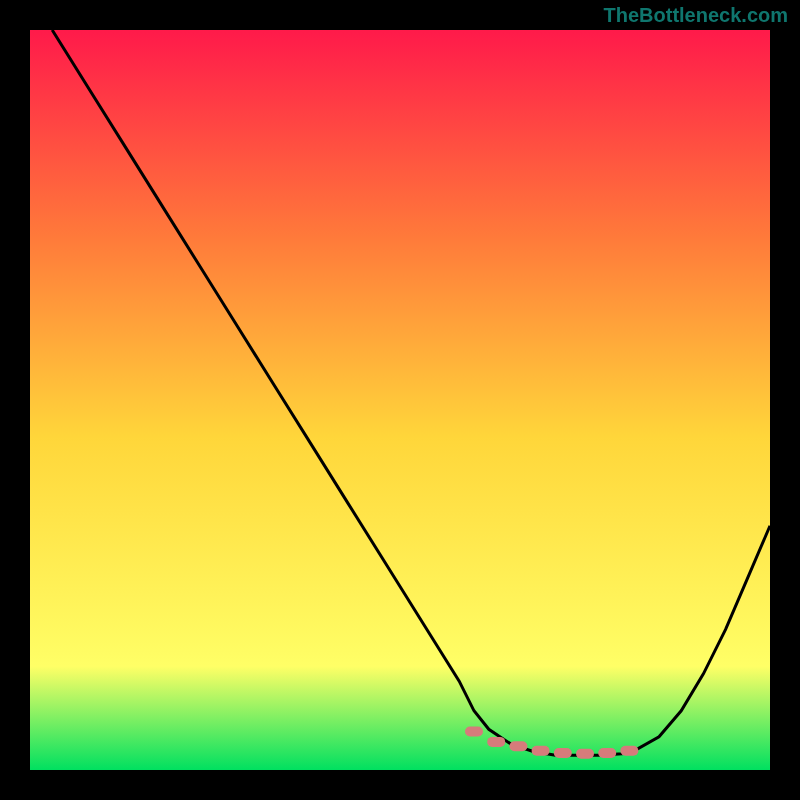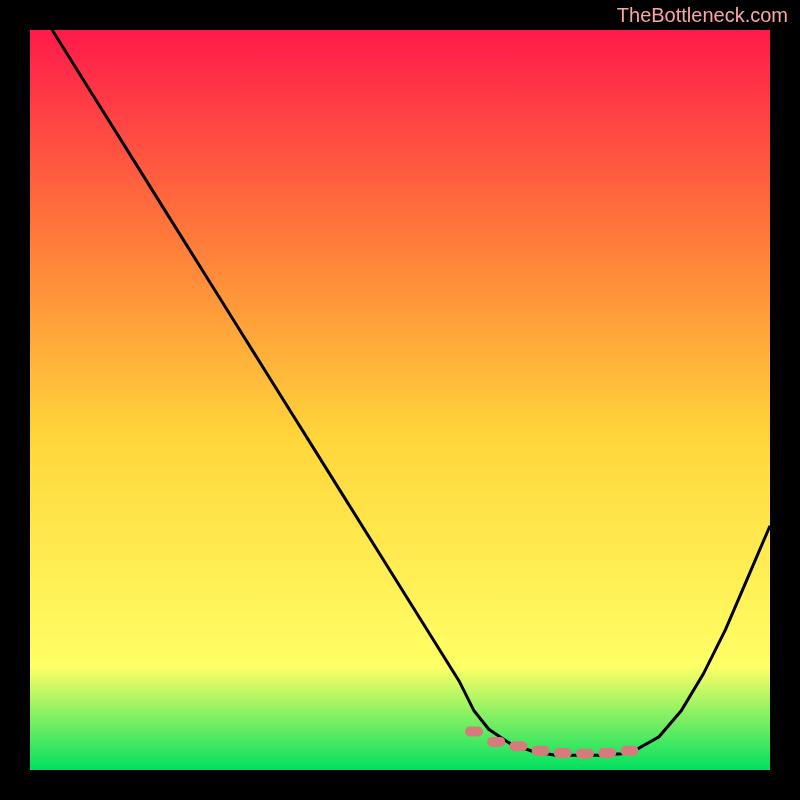--- a/index.html
+++ b/index.html
@@ -15,23 +15,23 @@
   .outer {
     position: relative;
     width: 800px;
     height: 800px;
   }
 
   .attribution {
     position: absolute;
     top: 4px;
     right: 12px;
-    color: #fca5a5;
+    color: #0f766e;
     font-size: 20px;
-    font-weight: 400;
+    font-weight: 700;
     z-index: 50;
   }
 
   .plot-area {
     position: absolute;
     left: 30px;
     top: 30px;
     width: 740px;
     height: 740px;
   }

